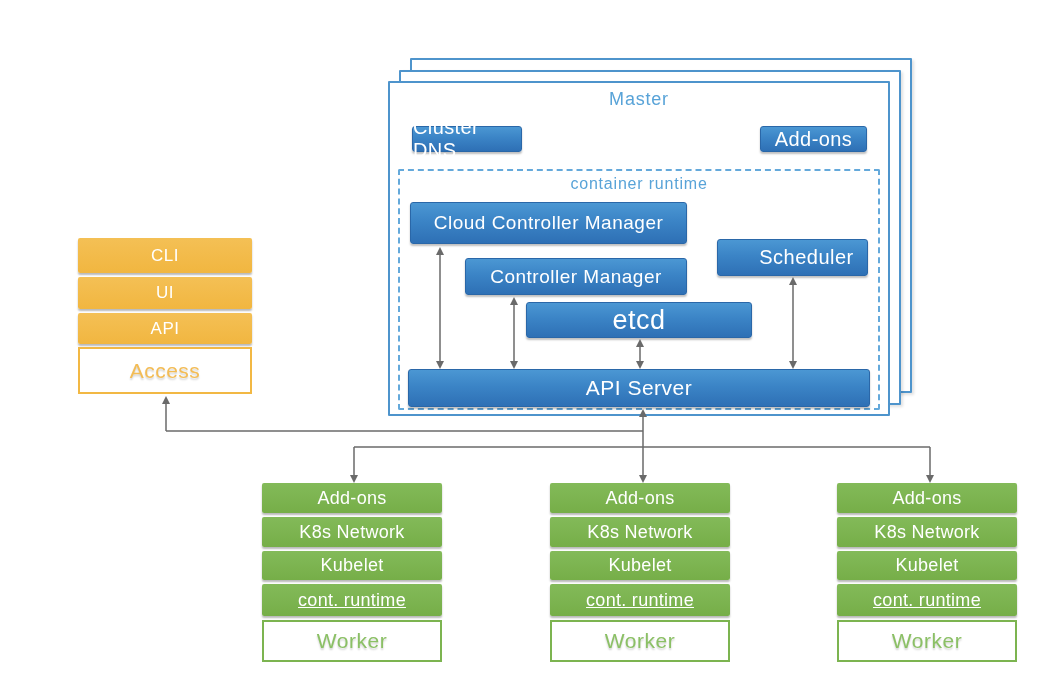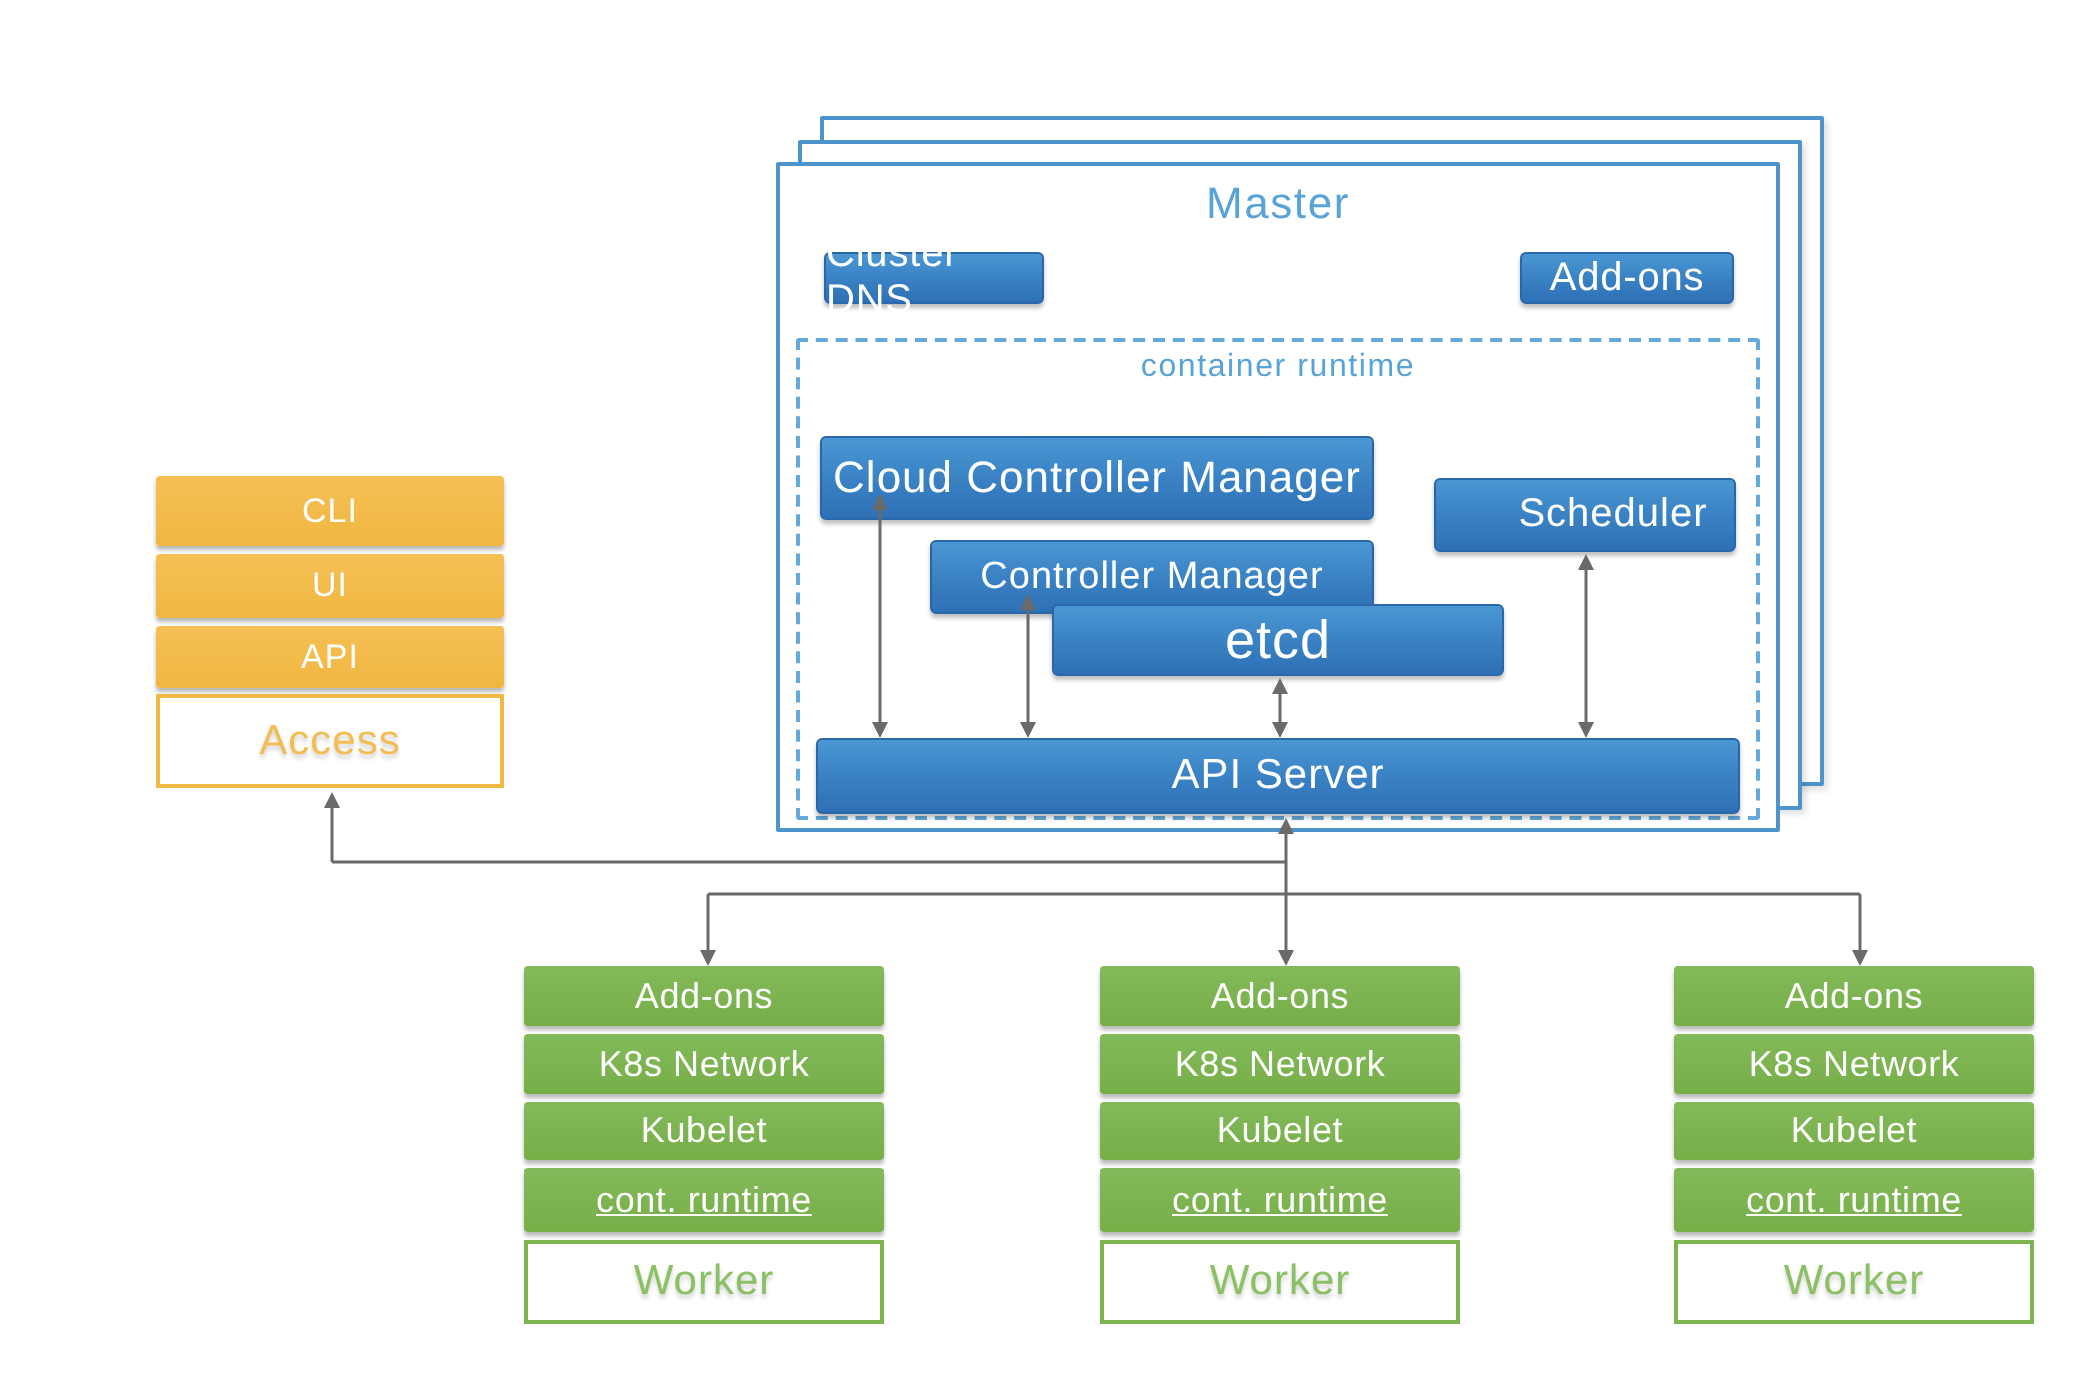--- a/index.html
+++ b/index.html
@@ -32,21 +32,21 @@
   .access-label{border:2px solid #f2b844;color:#f3bc55;text-shadow:0 2px 2px rgba(0,0,0,0.18);}
   .worker-label{border:2px solid #7cb450;color:#8bc065;text-shadow:0 2px 2px rgba(0,0,0,0.18);}
   
   .master-layer{
     background:#ffffff;border:2px solid #4e94cc;border-radius:1px;
     box-shadow:2px 2px 3px rgba(0,0,0,0.12);
   }
   .master-box{background:#ffffff;border:2px solid #4e94cc;border-radius:1px;}
   .master-title{
     position:absolute;top:6px;left:0;width:100%;text-align:center;
-    color:#58a3d8;font-size:22px;letter-spacing:0.8px;
+    color:#58a3d8;font-size:18px;letter-spacing:0.8px;
   }
   .badge{font-size:20px;letter-spacing:0.4px;}
   .runtime-box{
     position:absolute;left:8px;top:86px;width:482px;height:241px;
     border:2px dashed #64a9db;border-radius:2px;box-sizing:border-box;background:transparent;
   }
   .runtime-title{
     position:absolute;top:4px;left:0;width:100%;text-align:center;
     color:#58a3d8;font-size:16px;letter-spacing:0.8px;
   }
@@ -75,22 +75,22 @@
   <div class="abs master-layer" style="left:410px;top:58px;width:502px;height:335px;"></div>
   <div class="abs master-layer" style="left:399px;top:70px;width:502px;height:335px;"></div>
 
   <div class="abs master-box" style="left:388px;top:81px;width:502px;height:335px;">
     <div class="master-title">Master</div>
     <div class="abs blue-box badge" style="left:22px;top:43px;width:110px;height:26px;">Cluster DNS</div>
     <div class="abs blue-box badge" style="left:370px;top:43px;width:107px;height:26px;">Add-ons</div>
 
     <div class="runtime-box">
       <div class="runtime-title">container runtime</div>
-      <div class="abs blue-box" style="left:10px;top:47px;width:277px;height:42px;font-size:22px;">Cloud Controller Manager</div>
-      <div class="abs blue-box" style="left:65px;top:87px;width:222px;height:37px;font-size:19px;margin-top:12px;">Controller Manager</div>
+      <div class="abs blue-box" style="left:10px;top:31px;width:277px;height:42px;font-size:19px;">Cloud Controller Manager</div>
+      <div class="abs blue-box" style="left:65px;top:87px;width:222px;height:37px;font-size:19px;">Controller Manager</div>
       <div class="abs blue-box" style="left:317px;top:68px;width:151px;height:37px;font-size:20px;padding-left:28px;">Scheduler</div>
       <div class="abs blue-box" style="left:126px;top:131px;width:226px;height:36px;font-size:27px;">etcd</div>
       <div class="abs blue-box" style="left:8px;top:198px;width:462px;height:38px;font-size:21px;">API Server</div>
     </div>
   </div>
 
   <div class="worker-stack" style="left:262px;">
     <div class="green-box r1">Add-ons</div>
     <div class="green-box r2">K8s Network</div>
     <div class="green-box r3">Kubelet</div>

